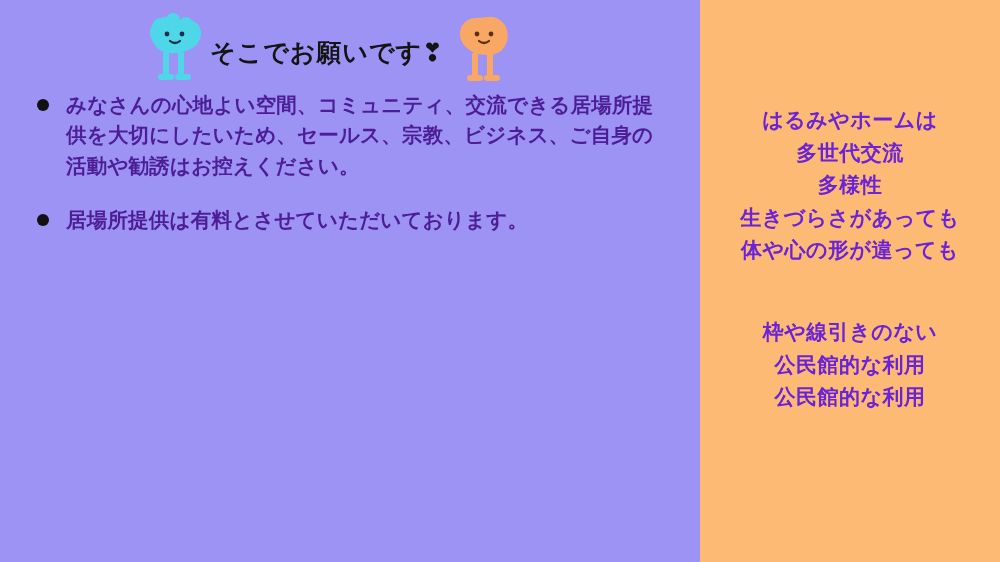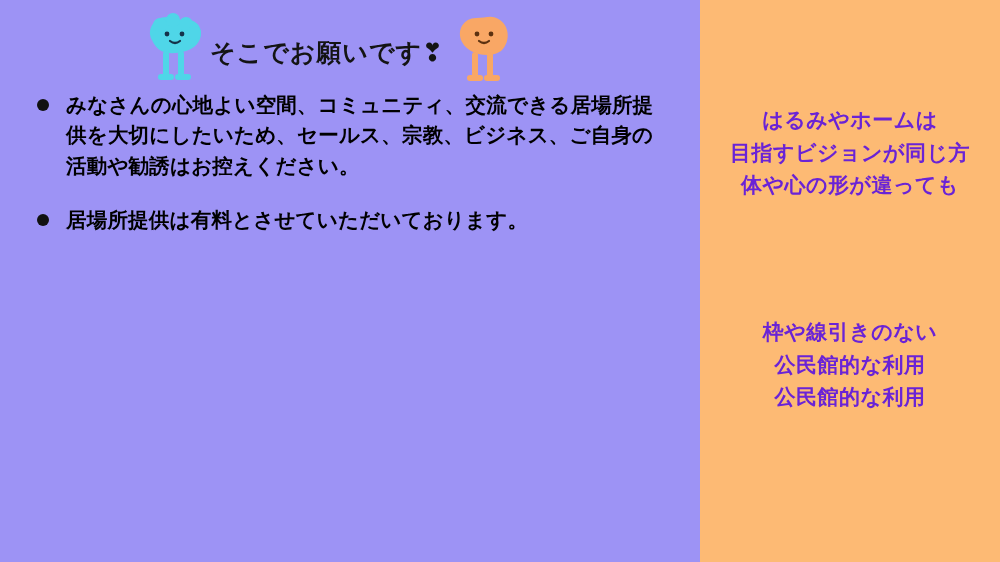--- a/index.html
+++ b/index.html
@@ -68,21 +68,21 @@
     left: 32px;
     top: 90px;
     width: 640px;
   }
   .bullet-item {
     position: relative;
     padding-left: 34px;
     margin-bottom: 24px;
     font-size: 20.5px;
     line-height: 1.48;
-    color: #000000;
+    color: #4c1d95;
     font-weight: bold;
     letter-spacing: 0.2px;
   }
   .bullet-item .dot {
     position: absolute;
     left: 5px;
     top: 9px;
     width: 12px;
     height: 12px;
     border-radius: 50%;
@@ -166,21 +166,23 @@
         <p>居場所提供は有料とさせていただいております。</p>
       </div>
 
     </div>
   </div>
 
   <div class="right-panel">
 
     <div class="right-block block-1">
       <span class="line">はるみやホームは</span>
-      <span class="line">目指すビジョンが同じ方</span>
+      <span class="line">多世代交流</span>
+      <span class="line">多様性</span>
+      <span class="line">生きづらさがあっても</span>
       <span class="line">体や心の形が違っても</span>
     </div>
 
     <div class="right-block block-2">
       <span class="line">枠や線引きのない</span>
       <span class="line">公民館的な利用</span>
       <span class="line">公民館的な利用</span>
     </div>
 
   </div>

